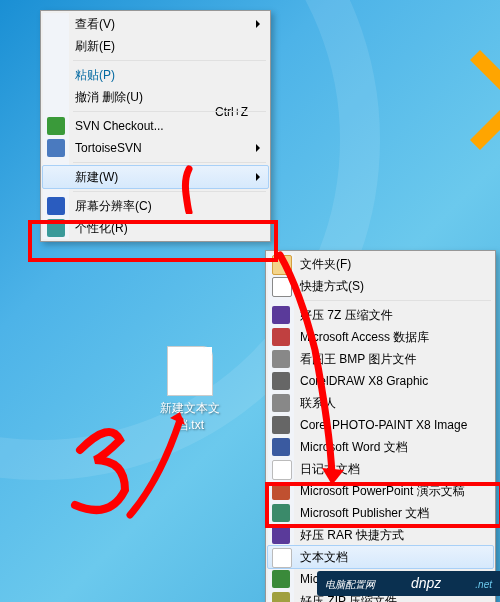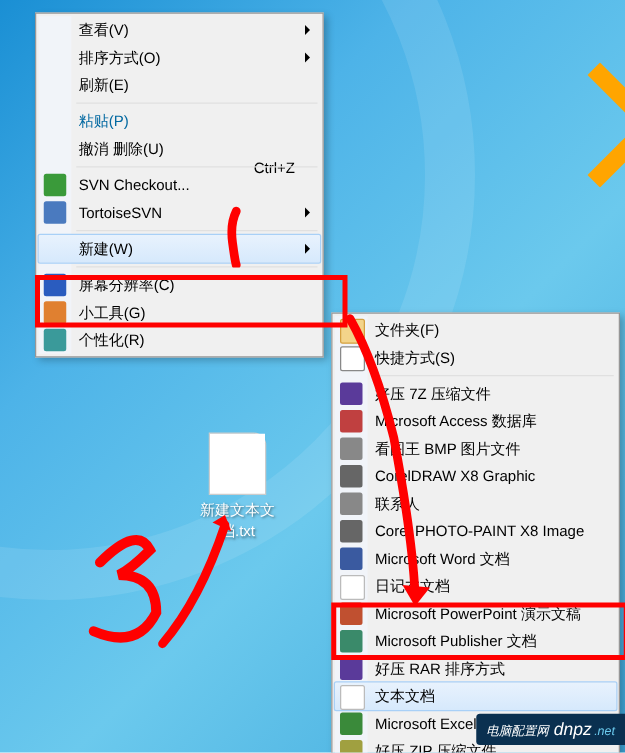--- a/index.html
+++ b/index.html
@@ -23,21 +23,21 @@
     background: #ffa500;
     clip-path: polygon(50% 0, 100% 50%, 50% 100%, 40% 90%, 80% 50%, 40% 10%);
   }
   .menu {
     position: absolute;
     background: #f0f0f0;
     border: 1px solid #979797;
     box-shadow: 3px 3px 6px rgba(0,0,0,0.25);
     padding: 2px;
   }
-  .menu1 { left: 28px; top: 10px; width: 225px; }
+  .menu1 { left: 40px; top: 10px; width: 225px; }
   .menu2 { left: 265px; top: 250px; width: 225px; }
   .menu .strip {
     position: absolute; left: 2px; top: 2px; bottom: 2px; width: 26px;
     background: #f1f4f9;
   }
   .item {
     position: relative;
     height: 22px;
     line-height: 22px;
     padding-left: 32px;
@@ -156,20 +156,21 @@
     right: 0; bottom: 6px;
     background: #0a3050;
     color: #fff;
     padding: 4px 8px;
     font-size: 14px;
     font-style: italic;
     border-radius: 3px 0 0 3px;
     z-index: 60;
     display: flex;
     align-items: baseline;
+    gap: 32px;
   }
   .watermark .sub {
     font-size: 10px;
     color: #6bc9ed;
     margin-left: 2px;
   }
 </style>
 </head>
 <body>
 
@@ -183,24 +184,20 @@
 </div>
 
 <div class="menu menu1">
   <div class="strip"></div>
   <div id="menu1-items">
       <div class="item">
         <span>查看(V)</span>
         <span class="arrow"></span>
       </div>
       <div class="item">
-        <span>排序方式(O)</span>
-        <span class="arrow"></span>
-      </div>
-      <div class="item">
         <span>刷新(E)</span>
       </div>
       <div class="sep"></div>
       <div class="item disabled">
         <span>粘贴(P)</span>
       </div>
       <div class="item">
         <span>撤消 删除(U)</span>
         <span class="shortcut">Ctrl+Z</span>
       </div>
@@ -218,24 +215,20 @@
       <div class="item hover">
         <span>新建(W)</span>
         <span class="arrow"></span>
       </div>
       <div class="sep"></div>
       <div class="item">
         <span class="ico blue2"></span>
         <span>屏幕分辨率(C)</span>
       </div>
       <div class="item">
-        <span class="ico orange"></span>
-        <span>小工具(G)</span>
-      </div>
-      <div class="item">
         <span class="ico teal"></span>
         <span>个性化(R)</span>
       </div>
     </div>
 </div>
 
 <div class="menu menu2">
   <div class="strip"></div>
   <div id="menu2-items">
       <div class="item">
@@ -282,21 +275,21 @@
       <div class="item">
         <span class="ico ppt"></span>
         <span>Microsoft PowerPoint 演示文稿</span>
       </div>
       <div class="item">
         <span class="ico pub"></span>
         <span>Microsoft Publisher 文档</span>
       </div>
       <div class="item">
         <span class="ico rar"></span>
-        <span>好压 RAR 排序方式</span>
+        <span>好压 RAR 快捷方式</span>
       </div>
       <div class="item hover">
         <span class="ico txt"></span>
         <span>文本文档</span>
       </div>
       <div class="item">
         <span class="ico xls"></span>
         <span>Microsoft Excel 工作表</span>
       </div>
       <div class="item">

